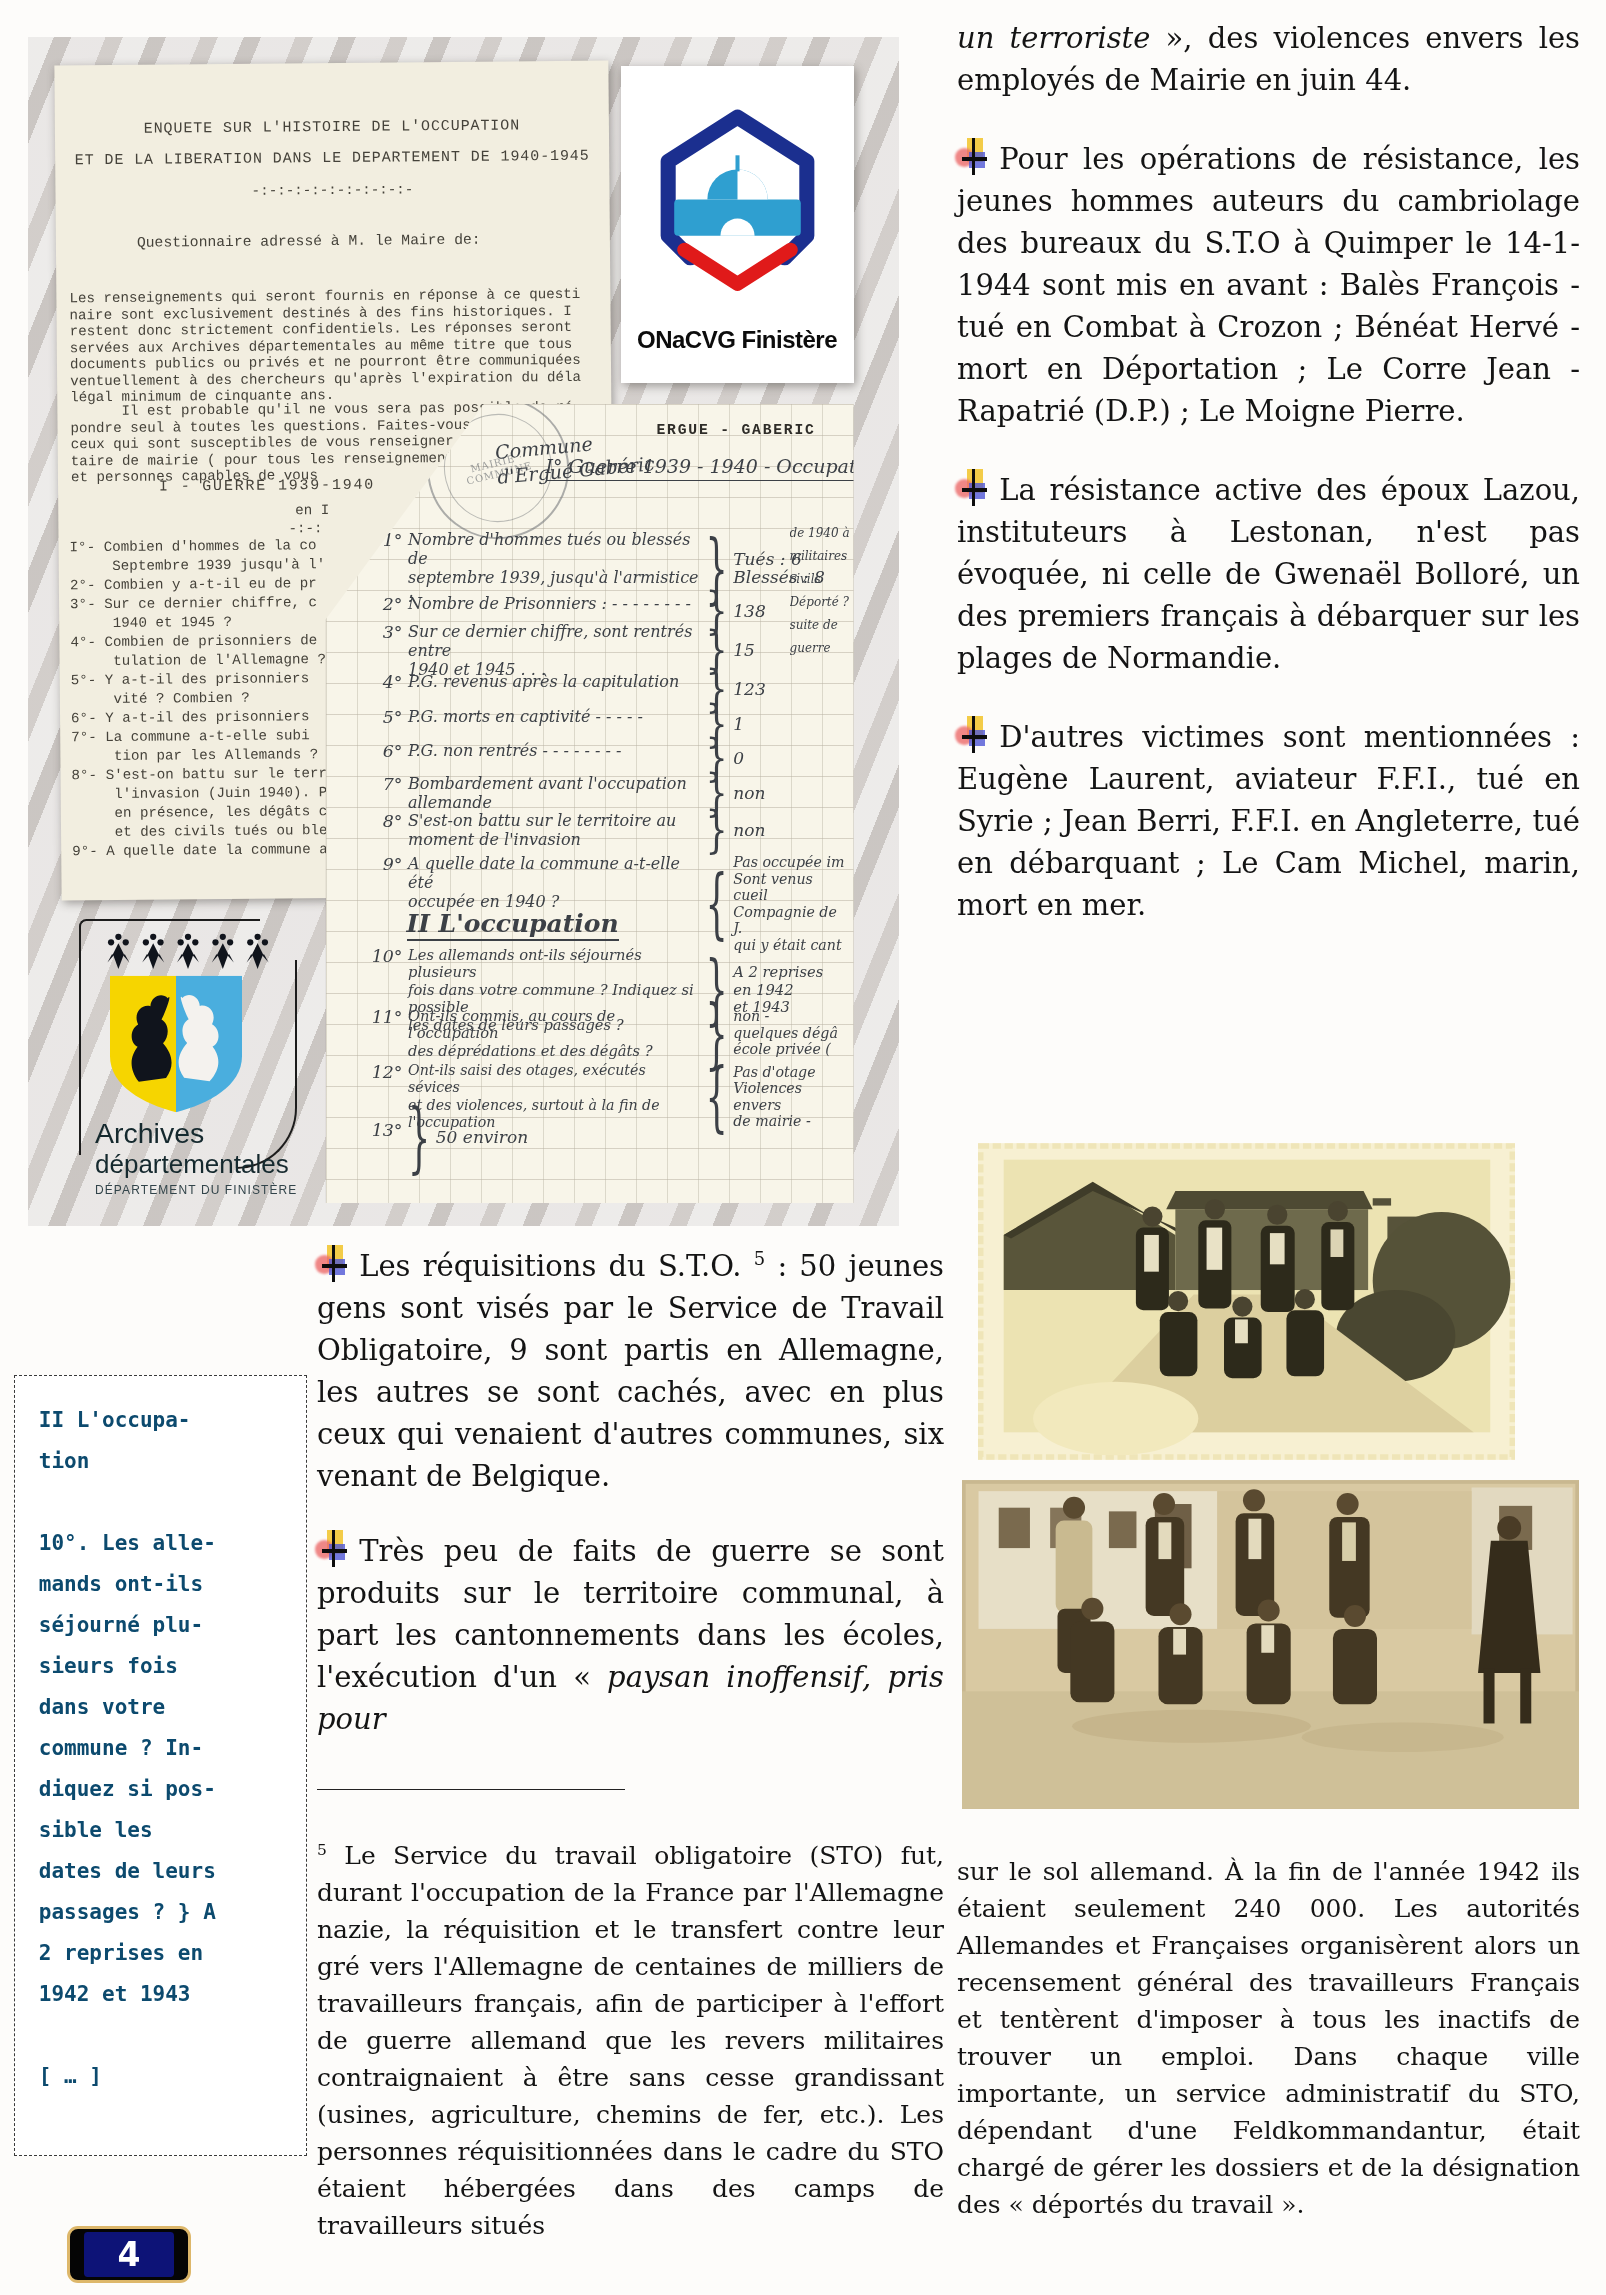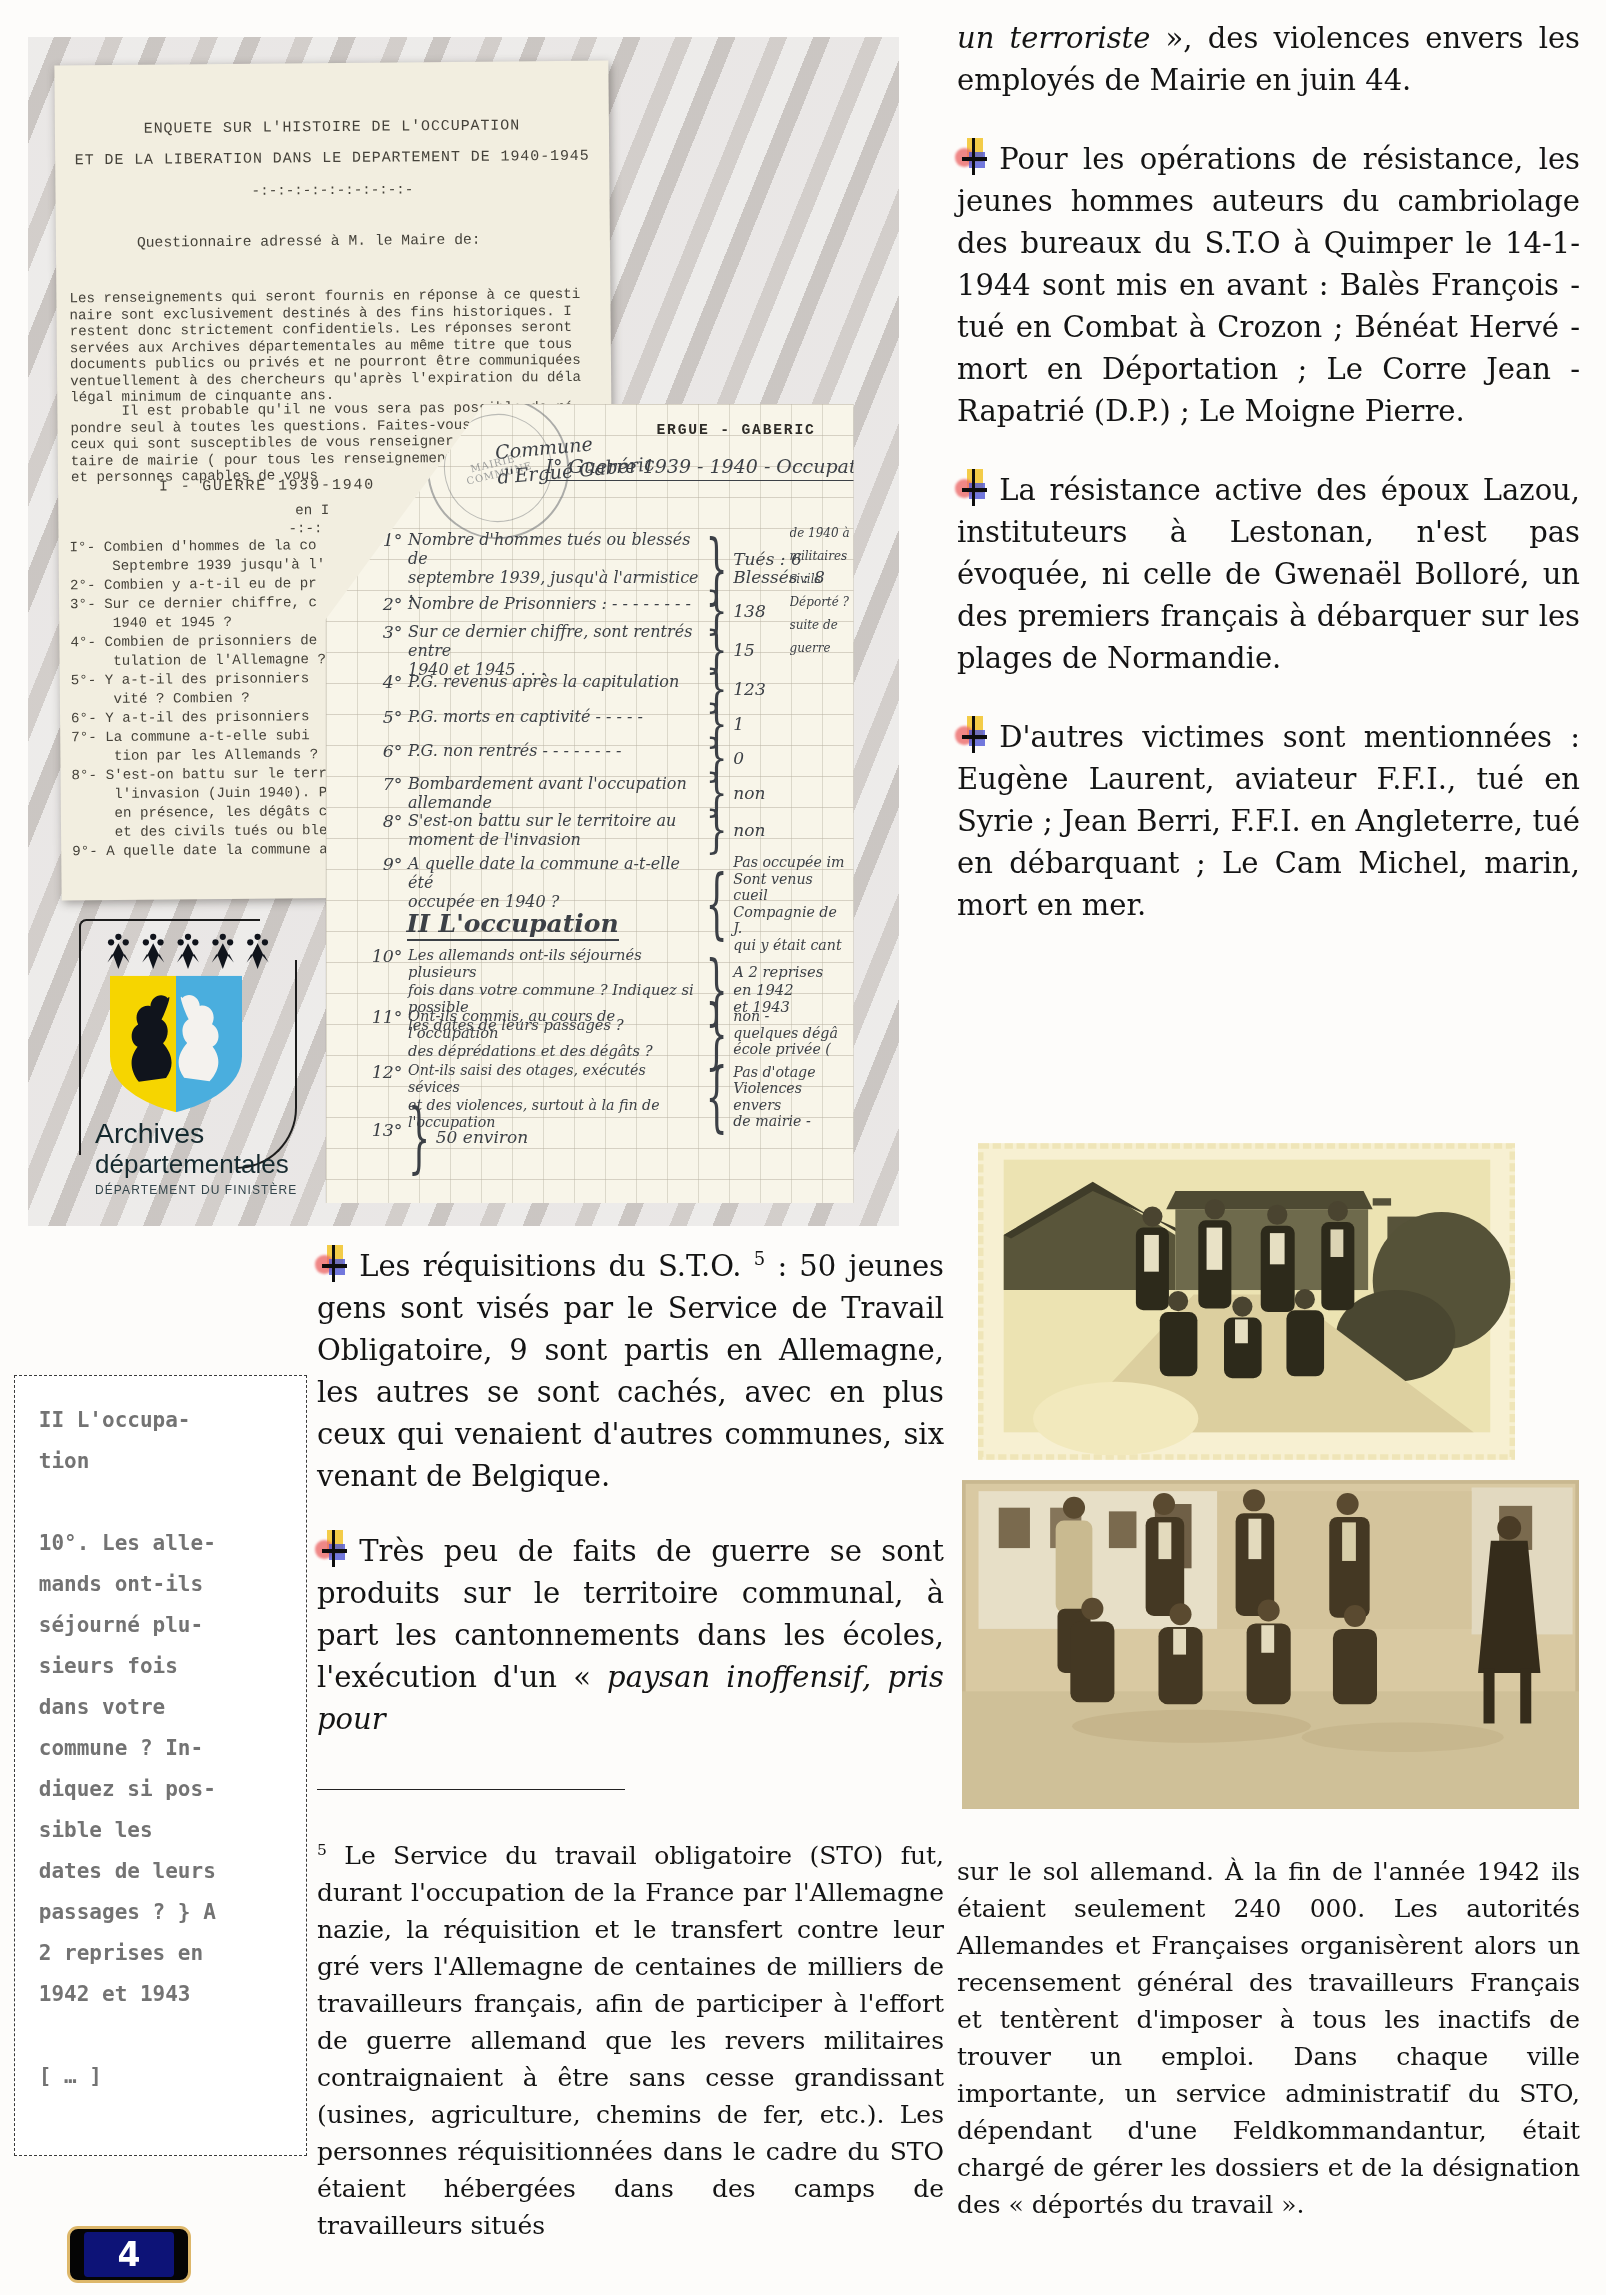--- a/index.html
+++ b/index.html
@@ -92,21 +92,21 @@
   .bullet .brd{position:absolute;left:-1.8px;top:10px;width:18.4px;height:18.4px;border-radius:50%;
     background:#ec6a6a;opacity:.8;filter:blur(0.9px);}
   .bullet .bb{position:absolute;left:12px;top:13.8px;width:15.6px;height:15.6px;background:#5058d6;opacity:.8;filter:blur(0.5px);}
   .bullet .bv{position:absolute;left:14.7px;top:0;width:3.7px;height:37px;background:#0d0d0d;}
   .bullet .bh{position:absolute;left:4.6px;top:19px;width:25px;height:3.7px;background:#0d0d0d;}
 
   
   .quote-box{position:absolute;left:13.8px;top:1375px;width:291px;height:779px;border:1.8px dashed #3a3a3a;
     background:#ffffff;}
   .quote-text{margin:24px 0 0 24px;font-family:"DejaVu Sans Mono",monospace;font-weight:bold;
-    font-size:21px;line-height:41px;color:#737373;white-space:pre-line;}
+    font-size:21px;line-height:41px;color:#0c4a6e;white-space:pre-line;}
 
   
   .photo1{position:absolute;left:978px;top:1143px;width:537px;height:317px;}
   .photo2{position:absolute;left:962px;top:1480px;width:617px;height:329px;}
 
   
   .badge{position:absolute;left:67px;top:2226px;width:118px;height:51px;background:#050505;
     border:3.7px solid #ddb76a;border-radius:11px;display:flex;align-items:center;justify-content:center;}
   .badge-inner{position:absolute;top:2.8px;bottom:2.8px;left:13.8px;right:13.8px;background:#0d1377;border-radius:3.7px;}
   .badge-num{position:relative;color:#fff;font-family:"DejaVu Sans",sans-serif;font-weight:bold;font-size:33px;}
@@ -277,20 +277,32 @@
 de mairie -</span>
       </div>
 
       <div class="hrow tall" style="top:716px">
         <span class="hnum">13°</span>
         <span class="brace">}</span>
         <span class="hans">50 environ</span>
       </div>
     </div>
 
+    <div class="onacvg-card">
+      <svg width="211" height="257" viewBox="0 0 210 230">
+        <polyline points="58,178 36,156 36,82 105,38 174,82 174,156 152,178" fill="none" stroke="#1b2f8f" stroke-width="15" stroke-linecap="round" stroke-linejoin="round"></polyline>
+        <rect x="42" y="120" width="126" height="36" rx="4" fill="#2f9fd0"></rect>
+        <path d="M75,120 A30,30 0 0 1 135,120 Z" fill="#2f9fd0"></path>
+        <path d="M105,90 A30,30 0 0 1 135,120 L105,120 Z" fill="#ffffff"></path>
+        <rect x="103" y="76" width="4" height="16" fill="#2f9fd0"></rect>
+        <path d="M88,156 A17,17 0 0 1 122,156 Z" fill="#ffffff"></path>
+        <polyline points="52,170 105,204 158,170" fill="none" stroke="#e01a1a" stroke-width="14" stroke-linecap="round" stroke-linejoin="round"></polyline>
+      </svg>
+      <div class="onacvg-label">ONaCVG Finistère</div>
+    </div>
 
     <div class="archives">
       <div class="br-tl"></div>
       <div class="br-br"></div>
       <svg style="position:absolute;left:22px;top:13px" width="174" height="39" viewBox="0 0 190 42">
         <g fill="#10141c">
           <g transform="translate(0,0)">
               <circle cx="19" cy="5" r="3.4"></circle>
               <circle cx="11" cy="11" r="3.4"></circle>
               <circle cx="27" cy="11" r="3.4"></circle>

